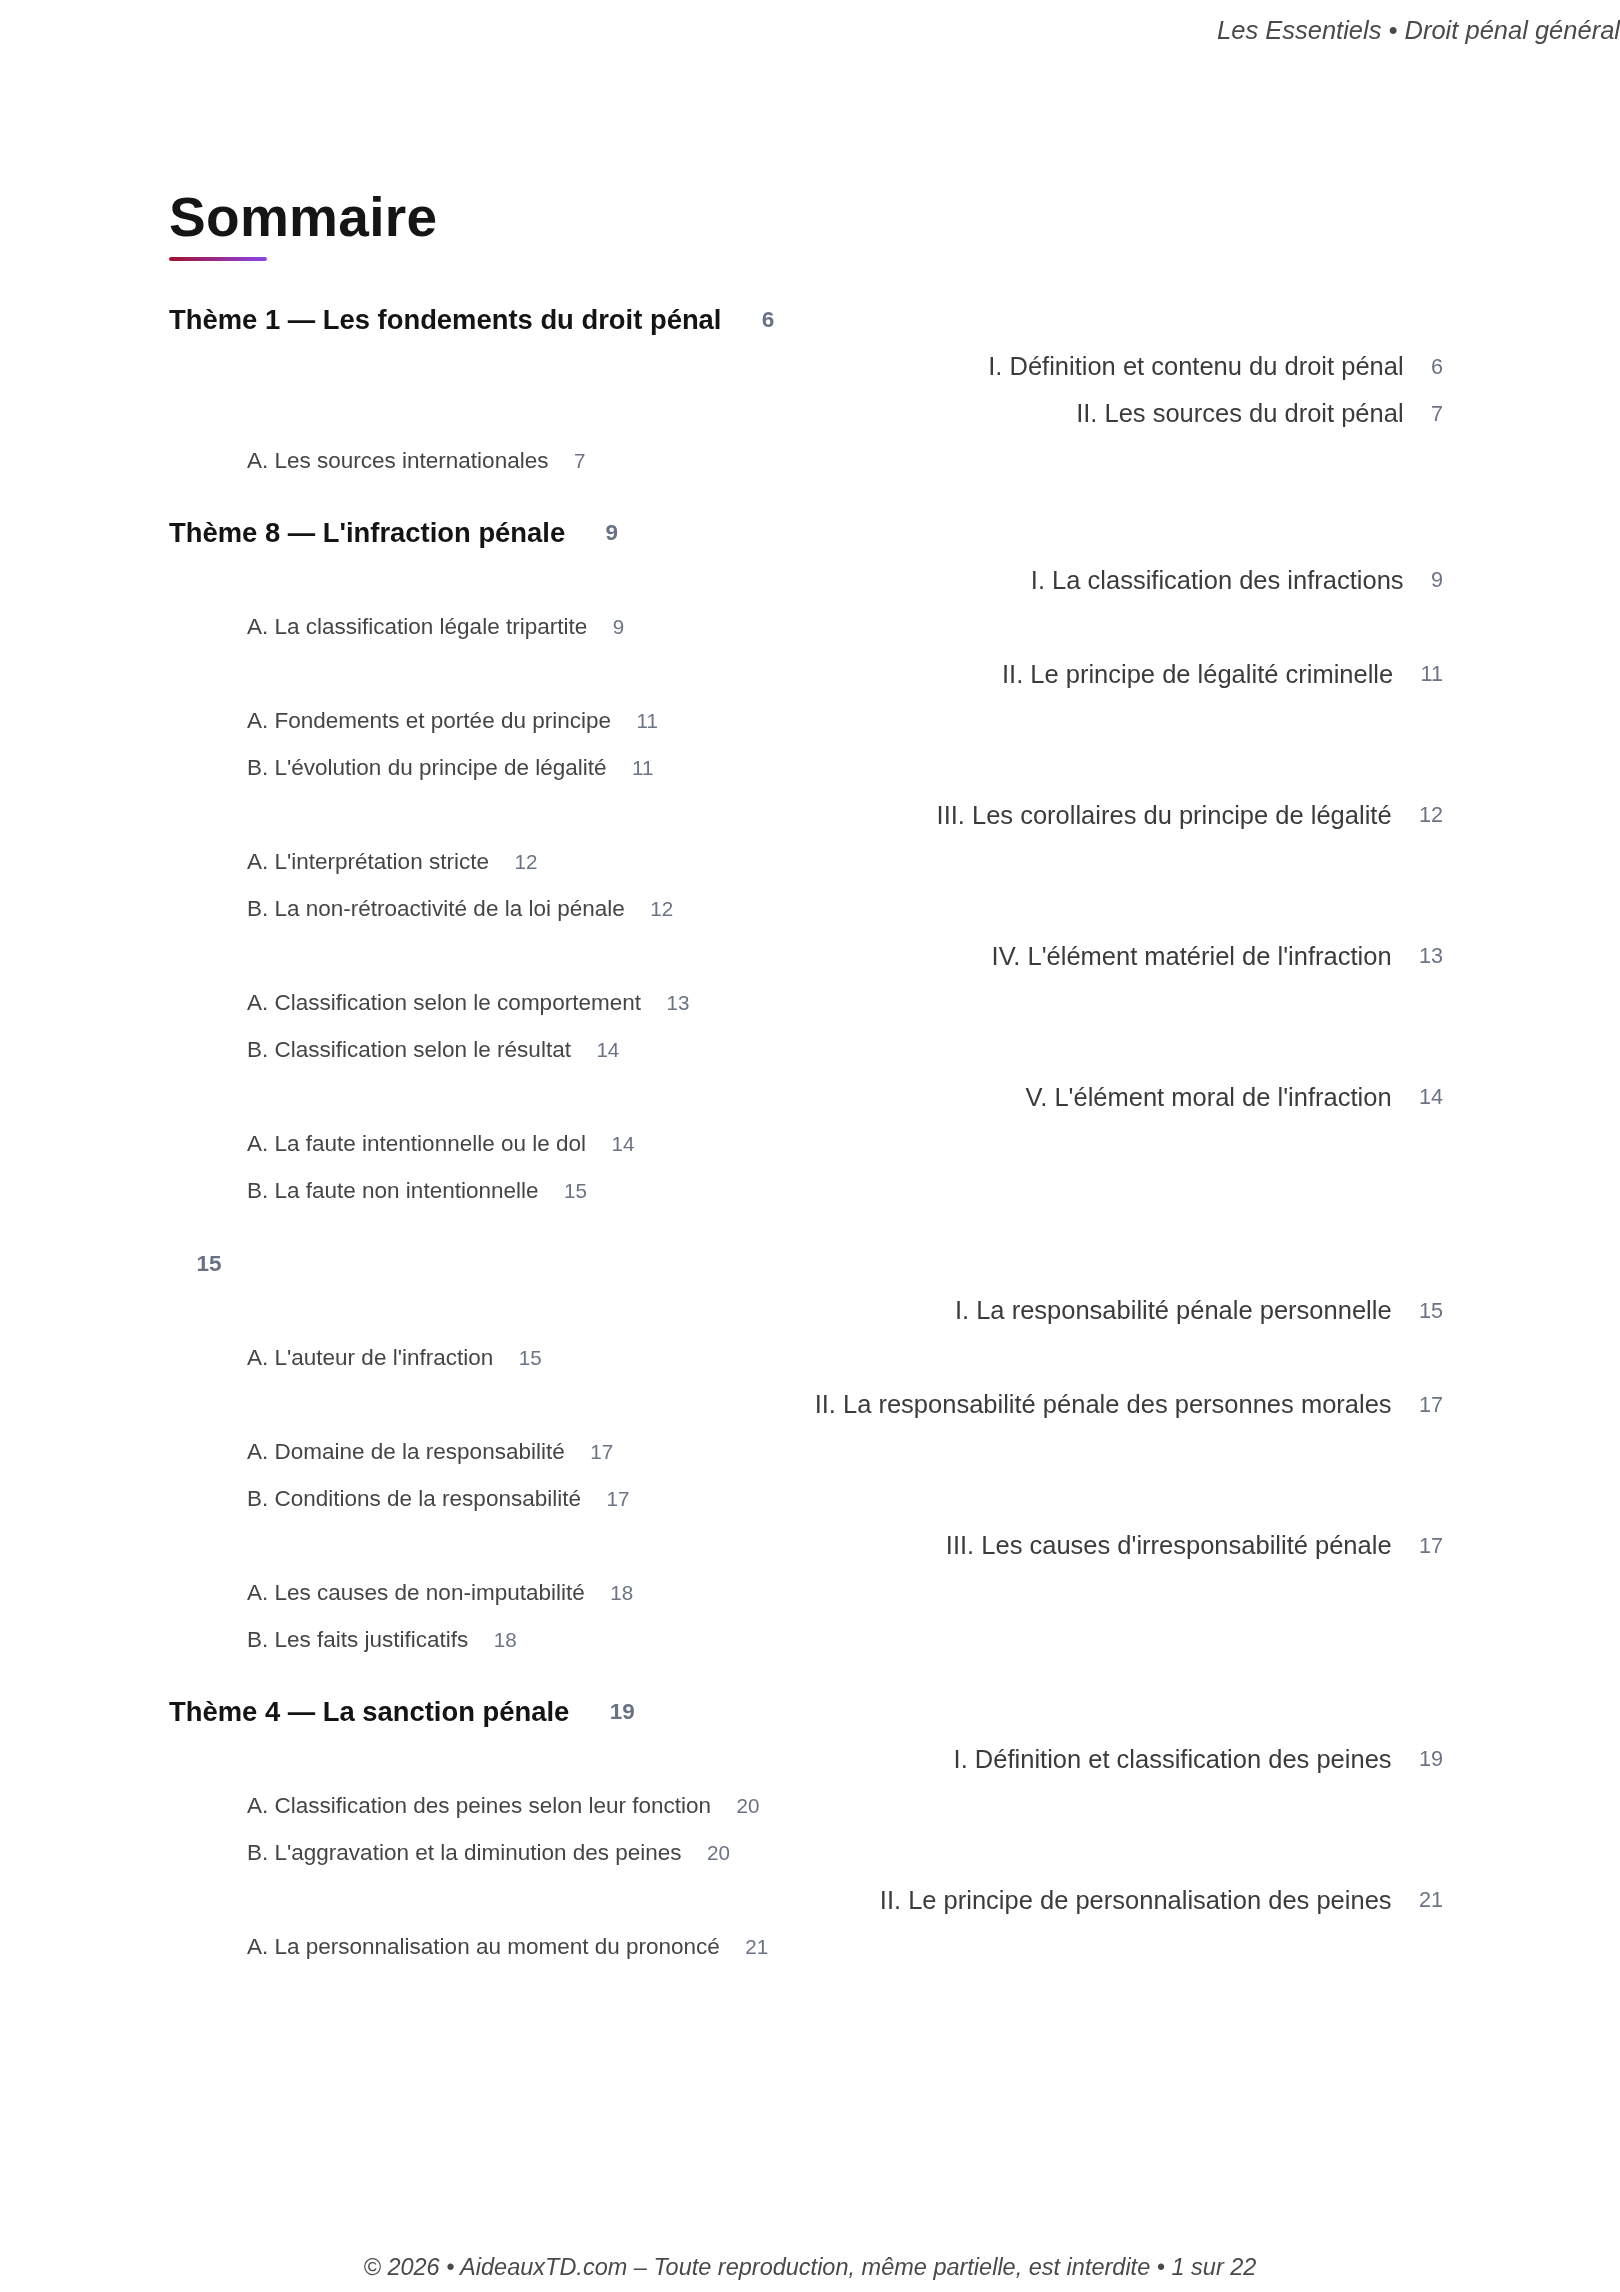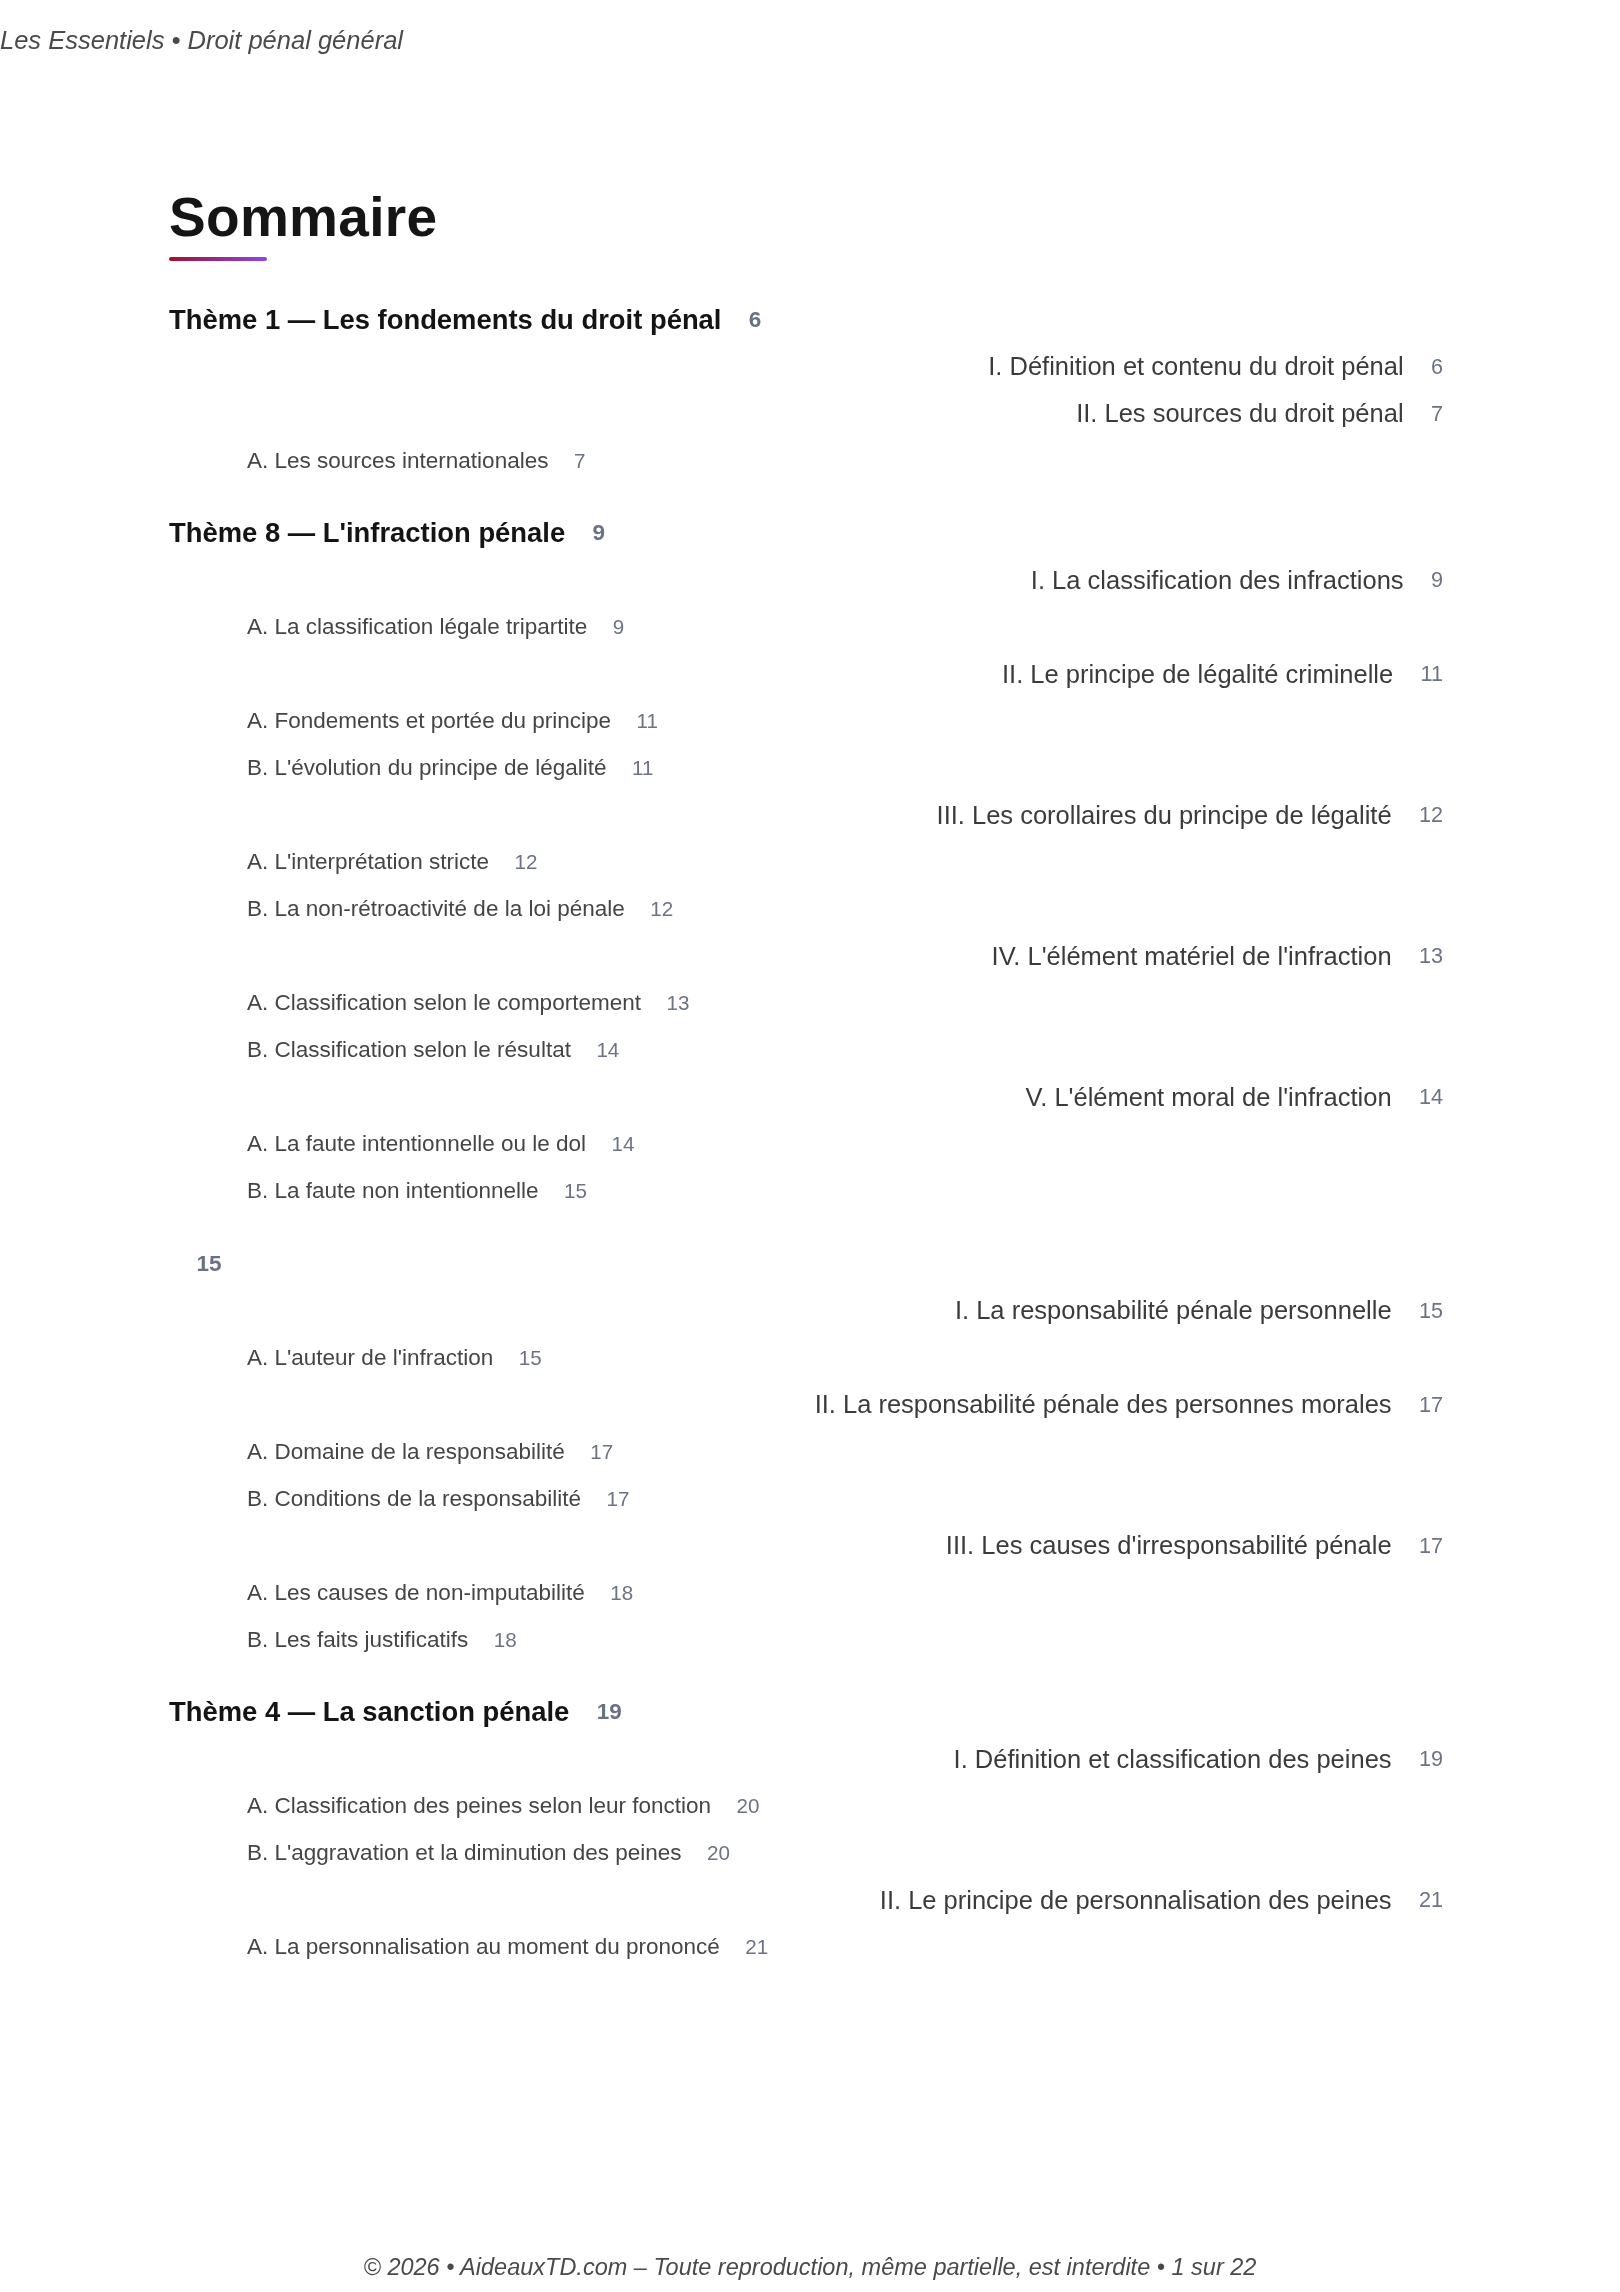--- a/index.html
+++ b/index.html
@@ -1,26 +1,26 @@
 <!DOCTYPE html>
 <html><head>
 <meta charset="utf-8">
 <style>
   html, body { margin: 0; padding: 0; background: #ffffff; }
   body { width: 1620px; height: 2293px; position: relative; overflow: hidden;
          font-family: "Liberation Sans", "DejaVu Sans", sans-serif; }
-  .page-header { position: absolute; top: 24px; left: 0; width: 1620px; text-align: left;
+  .page-header { position: absolute; top: 14px; left: 0; width: 1620px; text-align: right;
                  font-size: 25.5px; font-style: italic; color: #4a4a4a; line-height: 33px; }
   .toc-title { position: absolute; left: 169px; top: 192px; margin: 0;
                font-size: 55px; font-weight: bold; color: #151515; line-height: 51px; letter-spacing: 0.3px; }
   .title-underline { position: absolute; left: 169px; top: 257px; width: 98px; height: 3.9px;
                      border-radius: 2px; background: linear-gradient(90deg, #a30f2e 0%, #8b47e8 100%); }
   .toc { position: absolute; left: 169px; top: 296px; width: 1274px; }
   .row { height: 47px; display: flex; align-items: center; white-space: nowrap; }
-  .row.theme { font-size: 27.4px; font-weight: bold; color: #141414; }
+  .row.theme { font-size: 27.4px; font-weight: bold; color: #141414; gap: 13px; }
   .row.theme.spaced { margin-top: 25.5px; }
   .row.l1 { padding-left: 39px; font-size: 25.5px; color: #3b3b3b; justify-content: flex-end; }
   .row.l2 { padding-left: 78px; font-size: 22.5px; color: #454545; }
   .pg { margin-left: 27.4px; color: #6b7385; }
   .row.theme .pg { font-size: 22.5px; font-weight: bold; color: #687185; }
   .row.l1 .pg { font-size: 21.6px; }
   .row.l2 .pg { font-size: 20.6px; margin-left: 25.5px; }
   .page-footer { position: absolute; top: 2252px; left: 0; width: 1620px; text-align: center;
                  font-size: 23.5px; font-style: italic; color: #4a4a4a; line-height: 31px; }
 </style>

